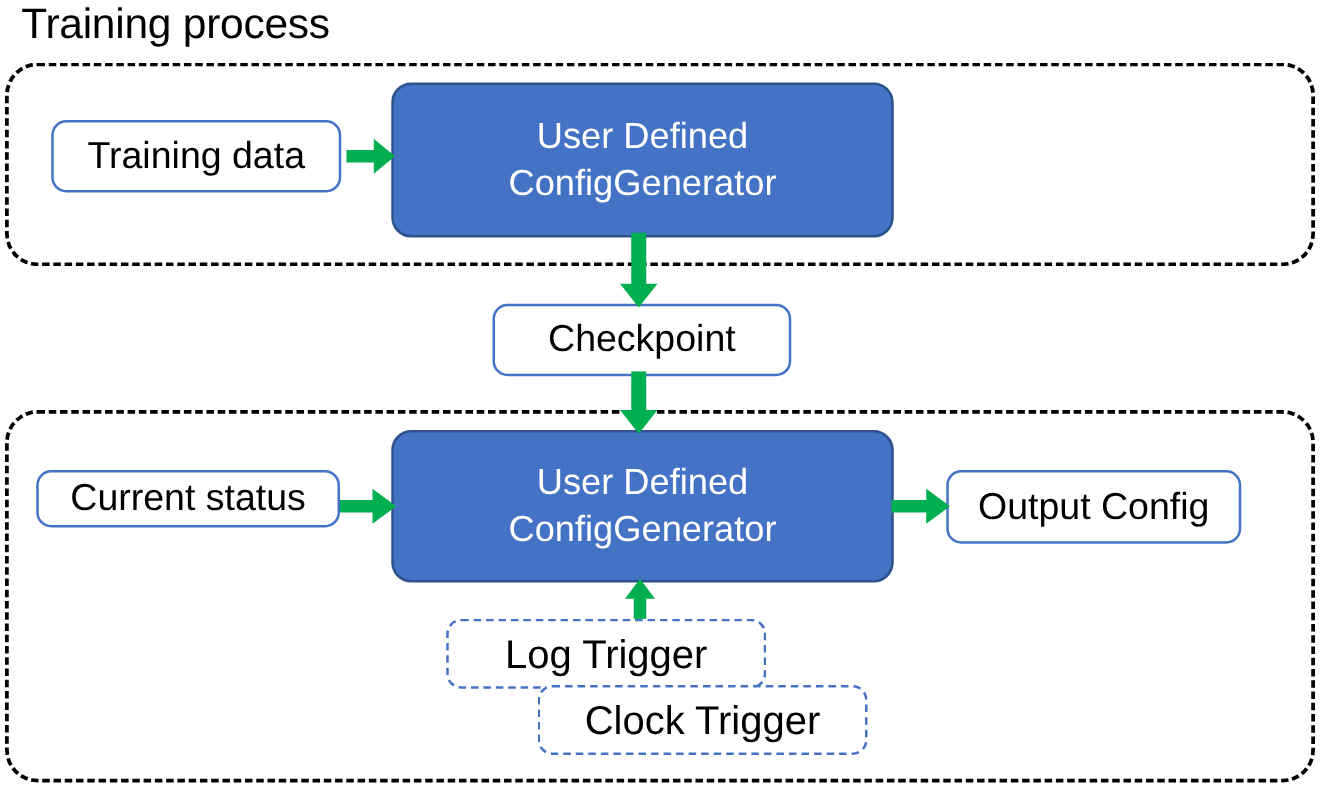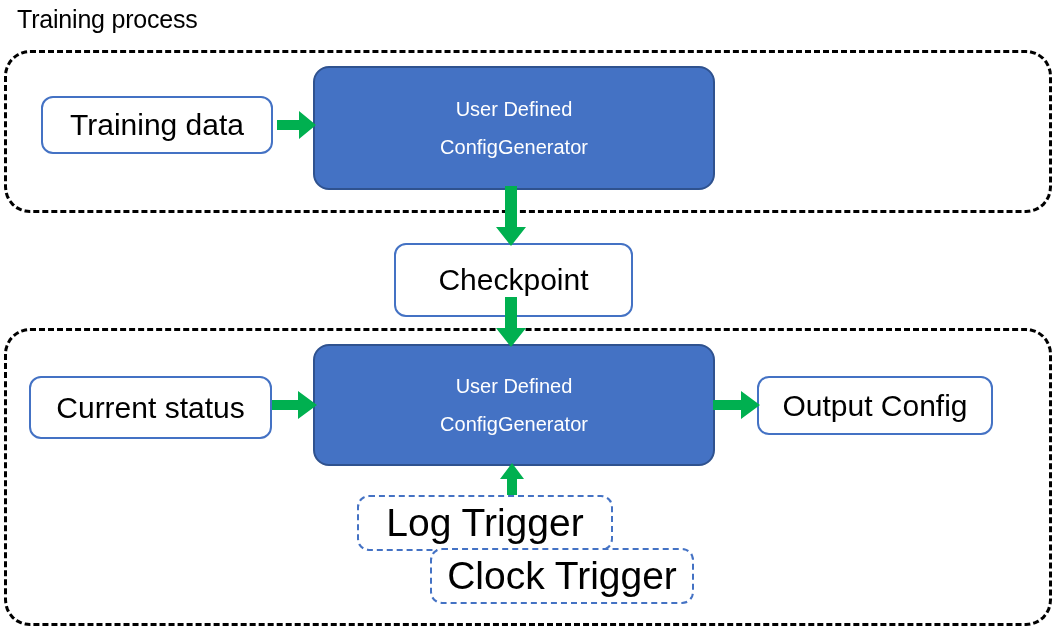--- a/index.html
+++ b/index.html
@@ -14,21 +14,21 @@
     position: relative;
     width: 1057px;
     height: 631px;
     background: #ffffff;
     overflow: hidden;
   }
 
   
   .section-label {
     position: absolute;
-    font-size: 25px;
+    font-size: 34px;
     line-height: 34px;
     color: #000000;
     white-space: nowrap;
     letter-spacing: -0.2px;
   }
   #label-training { left: 17px; top: 2px; }
   #label-inference { left: 17px; top: 281px; }
 
   
   .process-container {
@@ -50,55 +50,55 @@
     border-radius: 12px;
     display: flex;
     align-items: center;
     justify-content: center;
     color: #000000;
     font-size: 30px;
     line-height: 34px;
     white-space: nowrap;
   }
   #node-training-data { left: 41px; top: 96px; width: 232px; height: 58px; }
-  #node-checkpoint { left: 394px; top: 243px; width: 239px; height: 74px; }
-  #node-current-status { left: 29px; top: 376px; width: 243px; height: 63px; }
+  #node-checkpoint { left: 394px; top: 243px; width: 239px; height: 58px; }
+  #node-current-status { left: 29px; top: 376px; width: 243px; height: 46px; }
   #node-output-config { left: 757px; top: 376px; width: 236px; height: 59px; }
 
   
   .node-blue {
     position: absolute;
     box-sizing: border-box;
     background: #4472C4;
     border: 2px solid #2F528F;
     border-radius: 16px;
     display: flex;
     flex-direction: column;
     align-items: center;
     justify-content: center;
     color: #ffffff;
-    font-size: 20px;
+    font-size: 29px;
     line-height: 38px;
     white-space: nowrap;
   }
   #node-udcg-training { left: 313px; top: 66px; width: 402px; height: 124px; }
   #node-udcg-inference { left: 313px; top: 344px; width: 402px; height: 122px; }
 
   
   .node-trigger {
     position: absolute;
     box-sizing: border-box;
     background: #ffffff;
     border: 2.5px dashed #4472C4;
     border-radius: 12px;
     display: flex;
     align-items: center;
     justify-content: center;
     color: #000000;
-    font-size: 39px;
+    font-size: 32px;
     line-height: 34px;
     white-space: nowrap;
   }
   #node-log-trigger { left: 357px; top: 495px; width: 256px; height: 56px; z-index: 3; }
   #node-clock-trigger { left: 430px; top: 548px; width: 264px; height: 56px; z-index: 4; text-align: right; }
 
   
   .arrow {
     position: absolute;
     z-index: 2;

